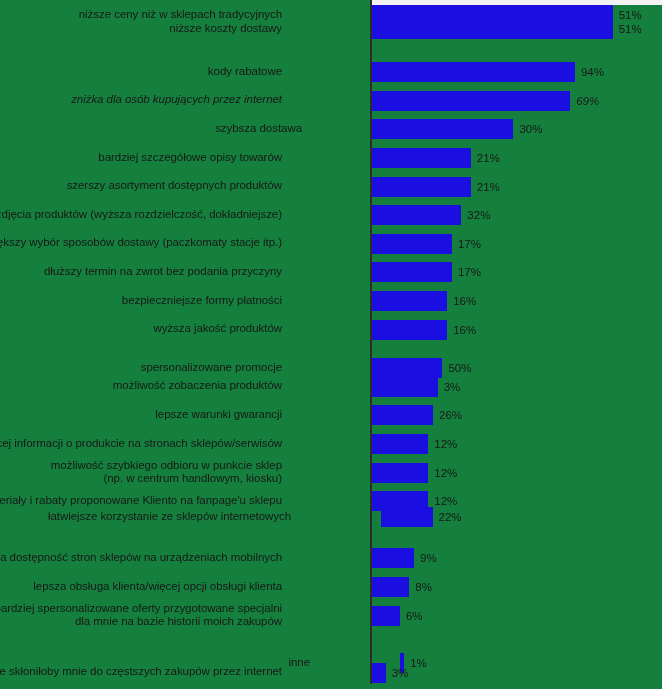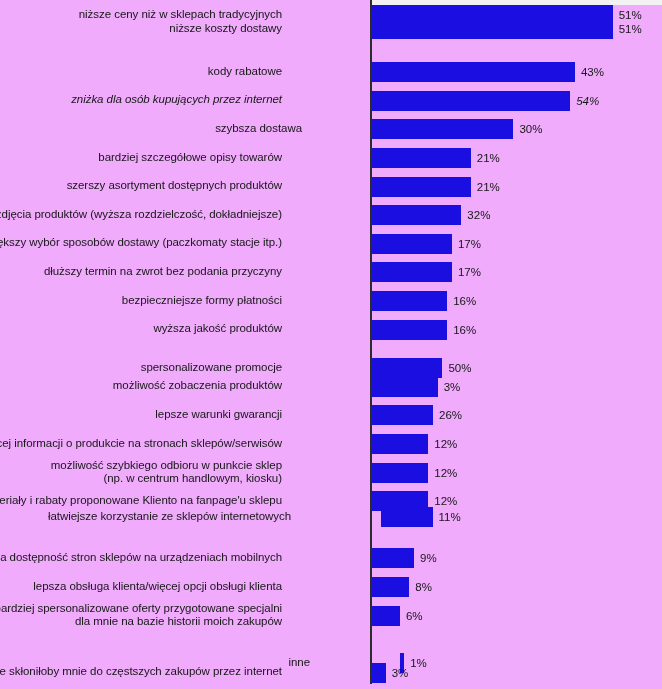--- a/index.html
+++ b/index.html
@@ -12,21 +12,21 @@
     height: 689px;
     overflow: hidden;
     font-family: "Liberation Sans", sans-serif;
     color: #1a1a1a;
   }
 
   #chart-root {
     position: relative;
     width: 662px;
     height: 689px;
-    background: #f0abfc;
+    background: #15803d;
   }
 
   
   .plot-bg {
     position: absolute;
     left: 371px;
     top: 0;
     width: 291px;
     height: 5px;
     background: #f2f2f2;
@@ -106,26 +106,26 @@
         <div class="bar-value" style="left: 618.73px;">51%</div>
       </div>
       <div class="row" style="top: 19px;">
         <div class="row-label lines-1">niższe koszty dostawy</div>
         <div class="bar" style="width: 241.23px; background: rgb(26, 15, 224);"></div>
         <div class="bar-value" style="left: 618.73px;">51%</div>
       </div>
       <div class="row" style="top: 62.2px;">
         <div class="row-label lines-1">kody rabatowe</div>
         <div class="bar" style="width: 203.39px; background: rgb(26, 15, 224);"></div>
-        <div class="bar-value" style="left: 580.89px;">43%</div>
+        <div class="bar-value" style="left: 580.89px;">94%</div>
       </div>
       <div class="row" style="top: 90.8px; font-style: italic;">
         <div class="row-label lines-1">zniżka dla osób kupujących przez internet</div>
         <div class="bar" style="width: 198.66px; background: rgb(26, 15, 224);"></div>
-        <div class="bar-value" style="left: 576.16px;">54%</div>
+        <div class="bar-value" style="left: 576.16px;">69%</div>
       </div>
       <div class="row" style="top: 119px; padding-left: 20px;">
         <div class="row-label lines-1">szybsza dostawa</div>
         <div class="bar" style="width: 141.9px; background: rgb(26, 15, 224);"></div>
         <div class="bar-value" style="left: 519.4px; text-align: right;">30%</div>
       </div>
       <div class="row" style="top: 148px;">
         <div class="row-label lines-1">bardziej szczegółowe opisy towarów</div>
         <div class="bar" style="width: 99.33px; background: rgb(26, 15, 224);"></div>
         <div class="bar-value" style="left: 476.83px;">21%</div>
@@ -187,21 +187,21 @@
         <div class="bar-value" style="left: 434.26px;">12%</div>
       </div>
       <div class="row" style="top: 491.2px;">
         <div class="row-label lines-1">ciekawe materiały i rabaty proponowane Kliento na fanpage'u sklepu</div>
         <div class="bar" style="width: 56.76px; background: rgb(26, 15, 224);"></div>
         <div class="bar-value" style="left: 434.26px;">12%</div>
       </div>
       <div class="row" style="top: 507px; margin-left: 9px;">
         <div class="row-label lines-1">łatwiejsze korzystanie ze sklepów internetowych</div>
         <div class="bar" style="width: 52.03px; background: rgb(26, 15, 224);"></div>
-        <div class="bar-value" style="left: 429.53px;">11%</div>
+        <div class="bar-value" style="left: 429.53px;">22%</div>
       </div>
       <div class="row" style="top: 548.4px;">
         <div class="row-label lines-1">lepsza dostępność stron sklepów na urządzeniach mobilnych</div>
         <div class="bar" style="width: 42.57px; background: rgb(26, 15, 224);"></div>
         <div class="bar-value" style="left: 420.07px;">9%</div>
       </div>
       <div class="row" style="top: 577px;">
         <div class="row-label lines-1">lepsza obsługa klienta/więcej opcji obsługi klienta</div>
         <div class="bar" style="width: 37.84px; background: rgb(26, 15, 224);"></div>
         <div class="bar-value" style="left: 415.34px;">8%</div>

